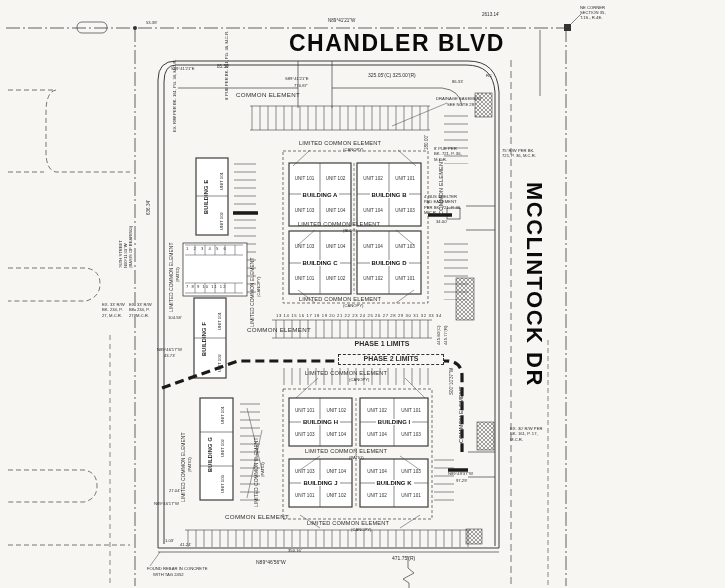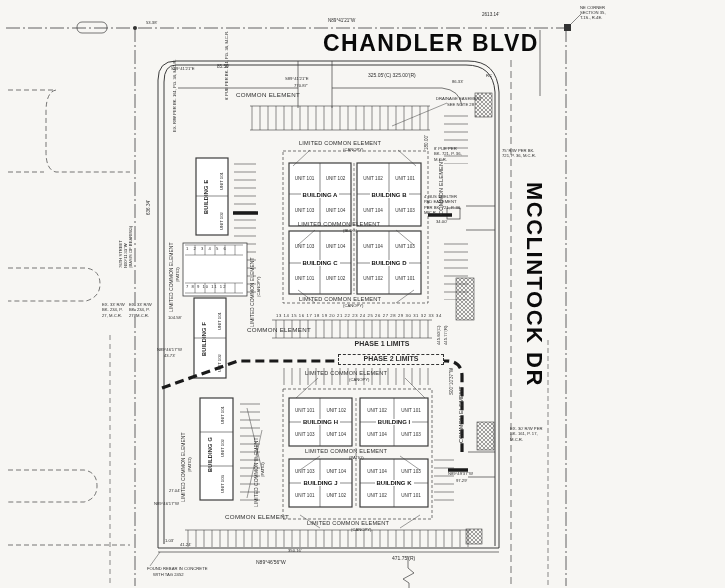--- a/index.html
+++ b/index.html
@@ -132,21 +132,21 @@
       <path d="M162 388 L238 361 H335 M440 361 H446 Q461 361 462 375 V452" stroke-width="3.2" stroke-dasharray="9 5" stroke="#1a1a1a"></path>
 
       <path d="M233 213 H258 M428 215 H452 M448 470 H468" stroke-width="3.5" stroke="#1a1a1a"></path>
 
       <path d="M310 150 L293 166 M398 150 L416 166 M315 230 L298 245 M396 230 L414 245 M315 303 L298 290 M396 303 L414 290
                M318 378 L296 398 M405 378 L425 398 M320 456 L300 470 M400 456 L420 470 M320 528 L300 515 M400 528 L420 515
                M447 103 L392 126 M150 566 L160 552 M247 408 L262 470 M247 498 L262 430" stroke-width="0.5"></path>
     </g>
   </svg>
 
-  <div class="t street-top" style="left:323px;top:30px">CHANDLER BLVD</div>
+  <div class="t street-top" style="left:289px;top:30px">CHANDLER BLVD</div>
   <div class="t street-right rcw" style="left:547px;top:182px">MCCLINTOCK DR</div>
   <div class="t r f4" style="left:118px;top:268px">
     <div>76TH STREET</div>
     <div>N00°11'43"W</div>
     <div>(BASIS OF BEARING)</div>
   </div>
 
   <div class="t f4" style="left:580px;top:5px">
     <div>NE CORNER</div>
     <div>SECTION 35,</div>

